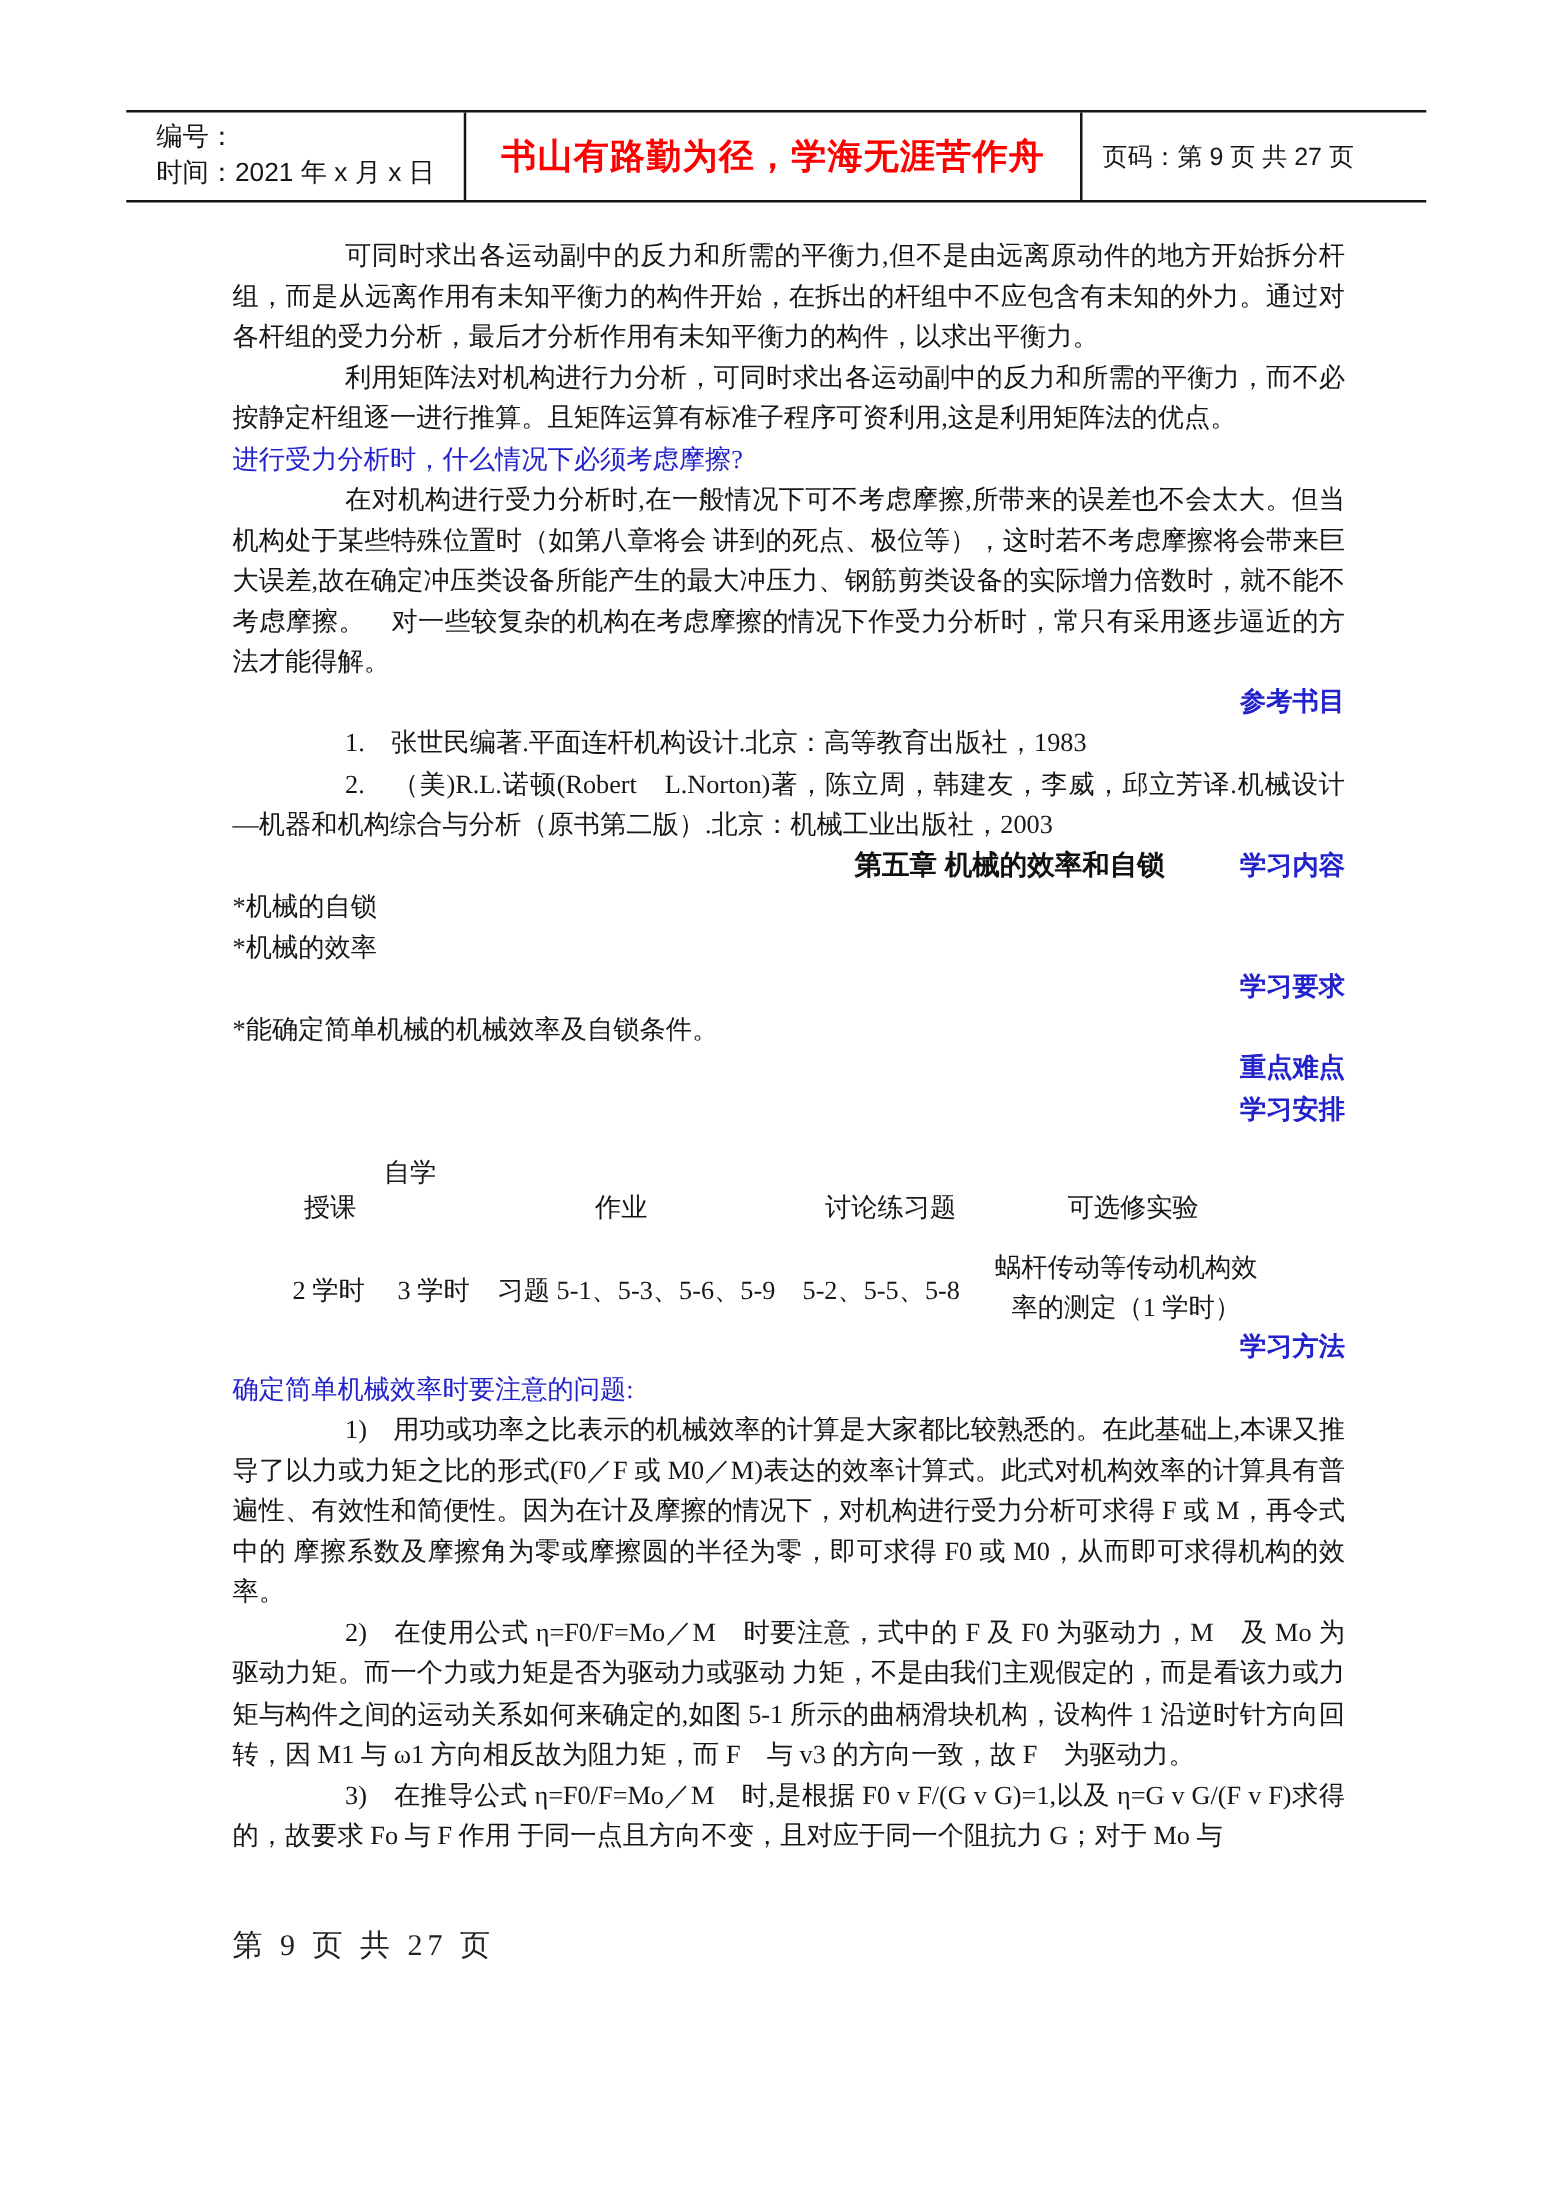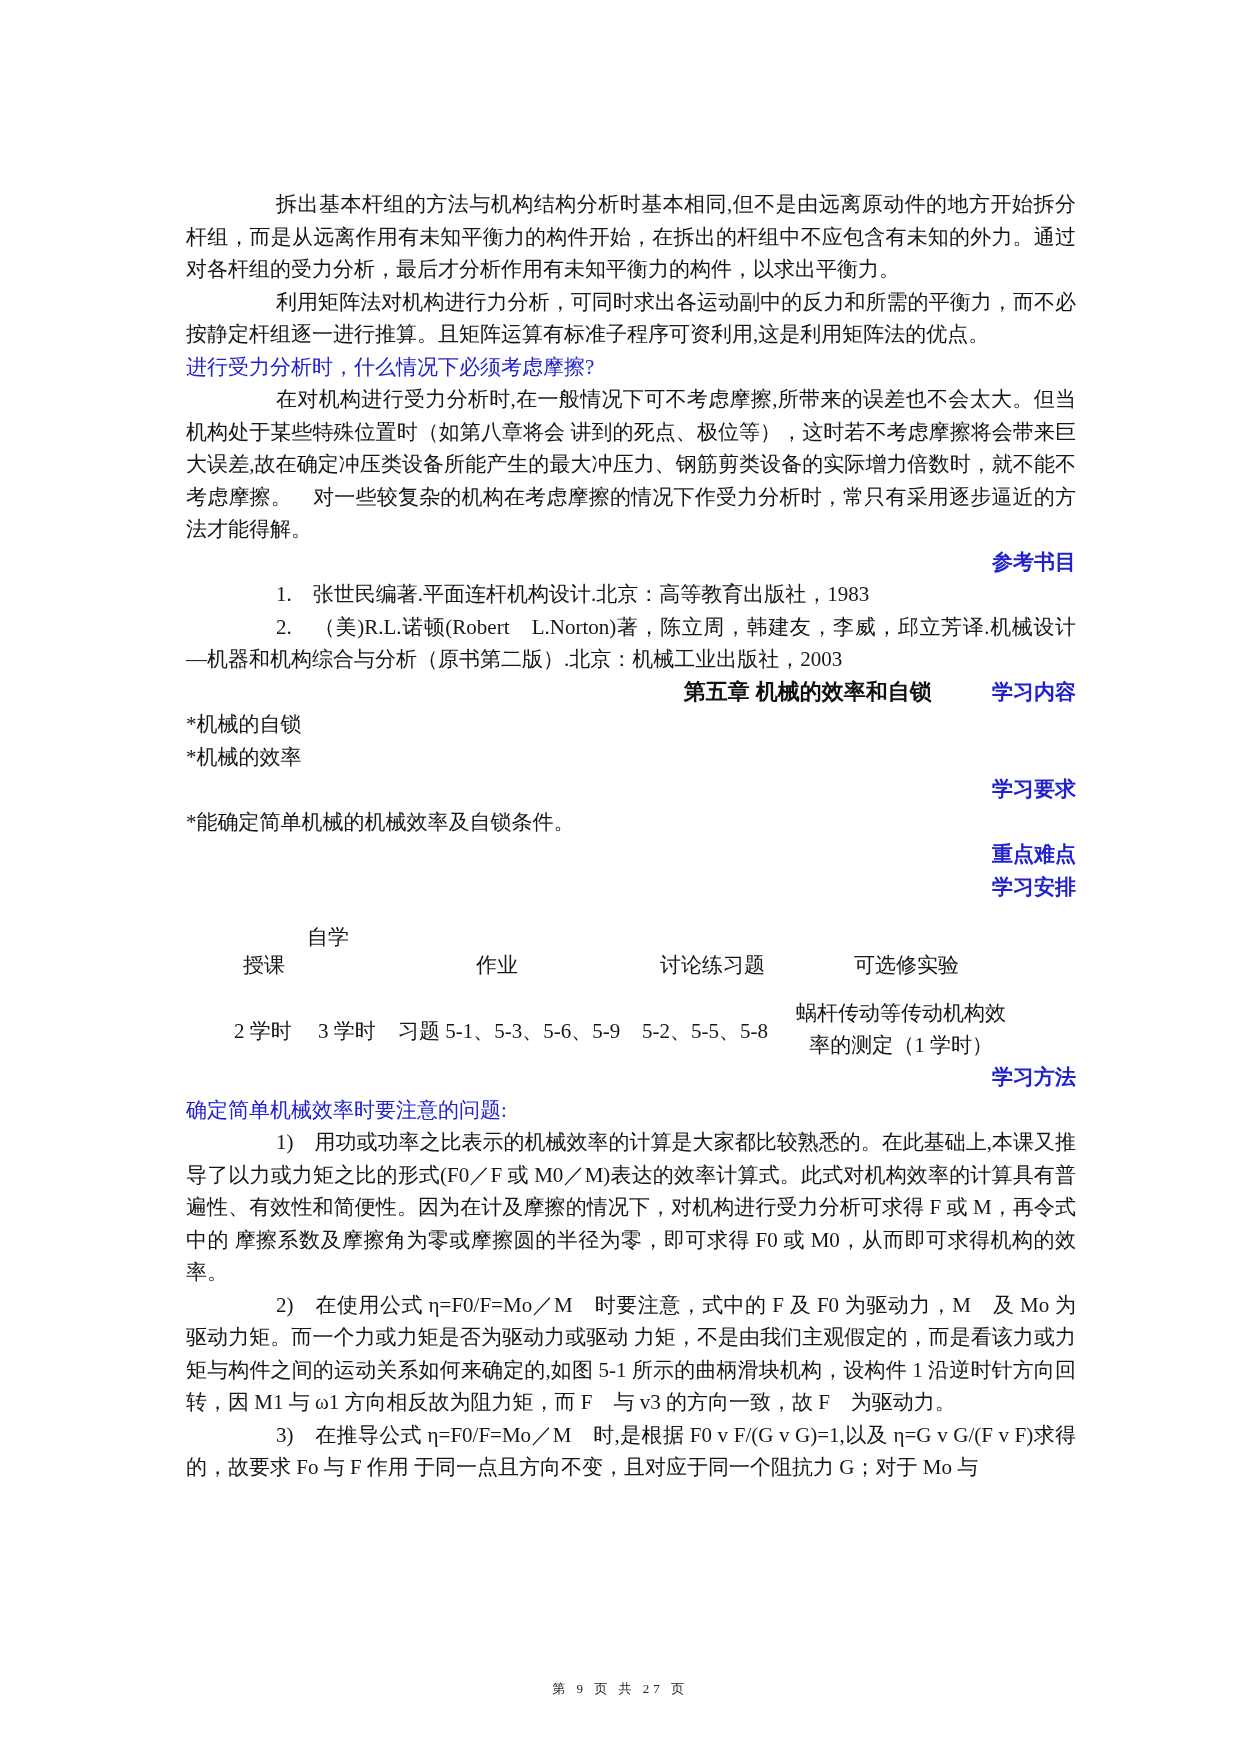--- a/index.html
+++ b/index.html
@@ -50,32 +50,44 @@
     color:var(--accent-blue);font-weight:bold;margin-left:55px;font-size:21px;
     font-family:"Liberation Sans","DejaVu Sans",sans-serif;
   }
   .star{margin-left:90px;text-align:left;}
   
   .schedule{position:relative;height:158px;text-align:left;}
   .sch{position:absolute;white-space:nowrap;}
   .sch.c5{white-space:normal;width:218px;line-height:32px;text-align:center;}
   
   .footer{
-    position:absolute;left:186px;top:1680px;width:890px;box-sizing:border-box;
-    text-align:center;padding-right:22px;font-size:13px;letter-spacing:4px;color:#222;
+    position:absolute;left:186px;top:1540px;width:890px;box-sizing:border-box;
+    text-align:left;padding-right:22px;font-size:24px;letter-spacing:4px;color:#222;
   }
 </style>
 </head>
 <body>
 
 <div class="page">
 
+  <div class="header-table">
+    <div class="hc hc-meta">
+      <div>编号：</div>
+      <div>时间：2021 年 x 月 x 日</div>
+    </div>
+    <div class="hc hc-slogan">
+      <span class="slogan-text">书山有路勤为径，学海无涯苦作舟</span>
+    </div>
+    <div class="hc hc-page">
+      <span>页码：第 9 页 共 27 页</span>
+    </div>
+  </div>
 
   <div class="main">
-    <p class="indent">拆出基本杆组的方法与机构结构分析时基本相同,但不是由远离原动件的地方开始拆分杆组，而是从远离作用有未知平衡力的构件开始，在拆出的杆组中不应包含有未知的外力。通过对各杆组的受力分析，最后才分析作用有未知平衡力的构件，以求出平衡力。</p>
+    <p class="indent">可同时求出各运动副中的反力和所需的平衡力,但不是由远离原动件的地方开始拆分杆组，而是从远离作用有未知平衡力的构件开始，在拆出的杆组中不应包含有未知的外力。通过对各杆组的受力分析，最后才分析作用有未知平衡力的构件，以求出平衡力。</p>
     <p class="indent">利用矩阵法对机构进行力分析，可同时求出各运动副中的反力和所需的平衡力，而不必按静定杆组逐一进行推算。且矩阵运算有标准子程序可资利用,这是利用矩阵法的优点。</p>
     <p class="blue q">进行受力分析时，什么情况下必须考虑摩擦?</p>
     <p class="indent">在对机构进行受力分析时,在一般情况下可不考虑摩擦,所带来的误差也不会太大。但当机构处于某些特殊位置时（如第八章将会 讲到的死点、极位等），这时若不考虑摩擦将会带来巨大误差,故在确定冲压类设备所能产生的最大冲压力、钢筋剪类设备的实际增力倍数时，就不能不考虑摩擦。　对一些较复杂的机构在考虑摩擦的情况下作受力分析时，常只有采用逐步逼近的方法才能得解。</p>
 
     <p class="h-blue">参考书目</p>
     <p class="indent">1.　张世民编著.平面连杆机构设计.北京：高等教育出版社，1983</p>
     <p class="indent">2.　（美)R.L.诺顿(Robert　L.Norton)著，陈立周，韩建友，李威，邱立芳译.机械设计—机器和机构综合与分析（原书第二版）.北京：机械工业出版社，2003</p>
 
     <p class="chapter-line">
       <span class="chapter-title">第五章 机械的效率和自锁</span>

